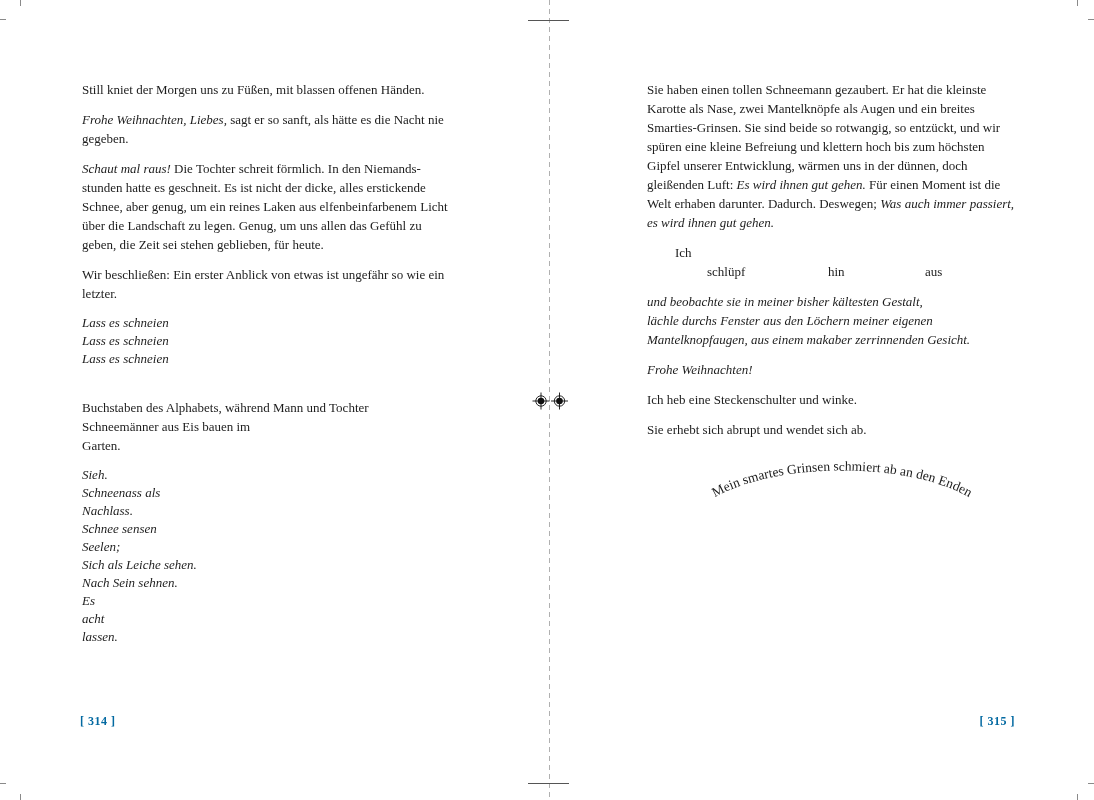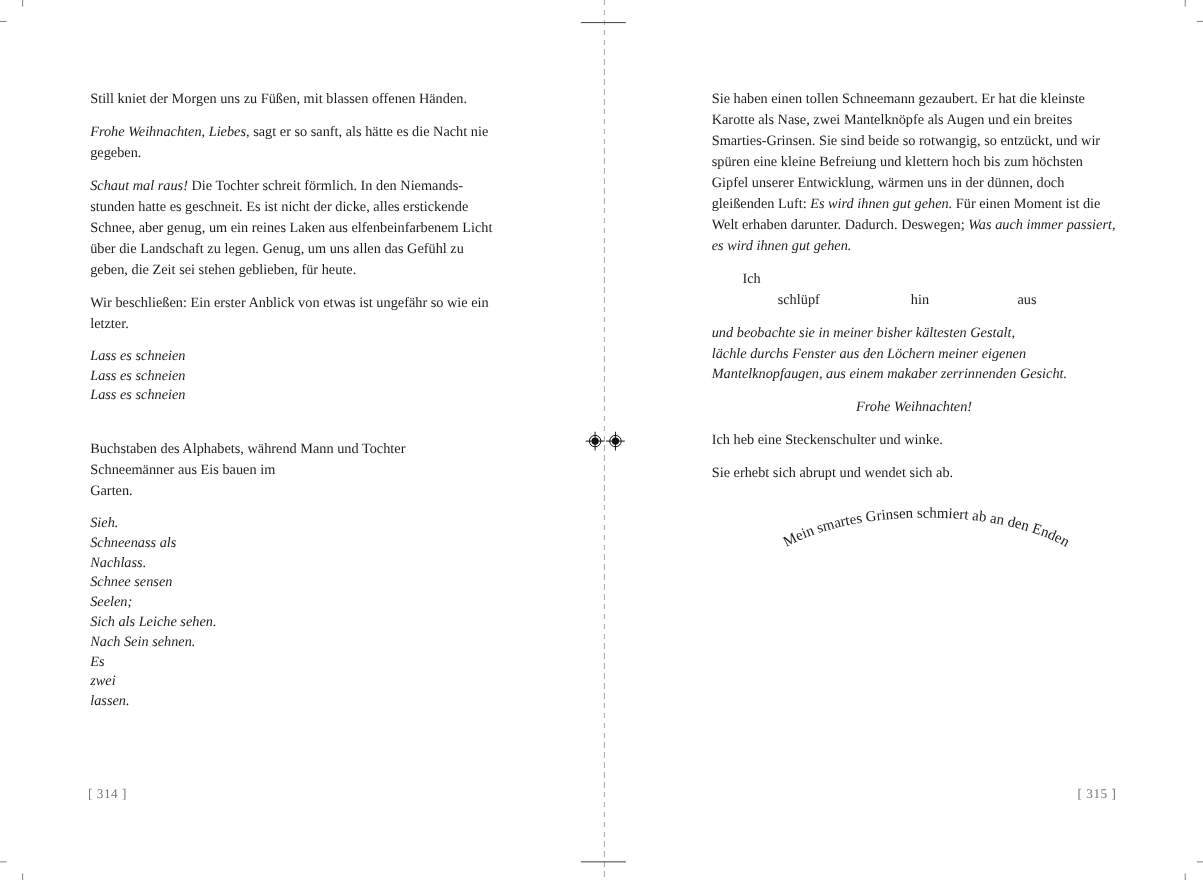--- a/index.html
+++ b/index.html
@@ -13,30 +13,30 @@
     background:#ffffff;
     font-family:"Liberation Serif","DejaVu Serif",serif;
     color:var(--ink);
   }
   .page{position:absolute;top:80px;font-size:13px;line-height:19px;}
   .page p{margin:0 0 11px 0;}
   .page .poem{line-height:18px;font-style:italic;}
   #left-page{left:82px;width:420px;}
   #right-page{left:647px;width:368px;}
   .right-block{text-align:left;font-style:italic;}
-  .center-line{text-align:center;font-style:italic;}
+  .center-line{text-align:left;font-style:italic;}
   .stagger{position:relative;height:38px;margin:5px 0 11px 0;}
   .stagger span{position:absolute;white-space:nowrap;}
   .w-ich{left:28px;top:0;}
   .w-schluepf{left:60px;top:19px;}
   .w-hin{left:181px;top:19px;}
   .w-aus{left:278px;top:19px;}
   .curved-wrap{margin-left:45px;margin-top:3px;}
   svg text{font-family:"Liberation Serif","DejaVu Serif",serif;font-size:13.5px;fill:var(--ink);}
-  .folio{position:absolute;top:714px;font-size:12px;color:#737373;letter-spacing:0.5px;}
+  .folio{position:absolute;top:714px;font-size:12px;color:#0369a1;letter-spacing:0.5px;font-weight:bold;}
   #folio-left{left:80px;}
   #folio-right{left:647px;width:368px;text-align:right;}
   
   .fold-line{
     position:absolute;left:549px;top:0;width:1px;height:800px;
     background:repeating-linear-gradient(to bottom,var(--fold) 0 5px,transparent 5px 9px);
   }
   .trim-h{position:absolute;left:528px;width:41px;height:1px;background:var(--trim);}
   .trim-top{top:20px;}
   .trim-bottom{top:783px;}
@@ -46,21 +46,21 @@
 </head>
 <body>
 
 <div class="page" id="left-page">
   <p><span>Still kniet der Morgen uns zu Füßen, mit blassen offenen Händen.</span></p>
   <p><i>Frohe Weihnachten, Liebes,</i><span> sagt er so sanft, als hätte es die Nacht nie</span><br><span>gegeben.</span></p>
   <p><i>Schaut mal raus!</i><span> Die Tochter schreit förmlich. In den Niemands-</span><br><span>stunden hatte es geschneit. Es ist nicht der dicke, alles erstickende</span><br><span>Schnee, aber genug, um ein reines Laken aus elfenbeinfarbenem Licht</span><br><span>über die Landschaft zu legen. Genug, um uns allen das Gefühl zu</span><br><span>geben, die Zeit sei stehen geblieben, für heute.</span></p>
   <p><span>Wir beschließen: Ein erster Anblick von etwas ist ungefähr so wie ein</span><br><span>letzter.</span></p>
   <p class="poem"><i>Lass es schneien</i><br><i>Lass es schneien</i><br><i>Lass es schneien</i></p>
   <p><br><span>Buchstaben des Alphabets, während Mann und Tochter</span><br><span>Schneemänner aus Eis bauen im</span><br><span>Garten.</span></p>
-  <p class="poem"><i>Sieh.</i><br><i>Schneenass als</i><br><i>Nachlass.</i><br><i>Schnee sensen</i><br><i>Seelen;</i><br><i>Sich als Leiche sehen.</i><br><i>Nach Sein sehnen.</i><br><i>Es</i><br><i>zwei</i><br><i>lassen.</i></p>
+  <p class="poem"><i>Sieh.</i><br><i>Schneenass als</i><br><i>Nachlass.</i><br><i>Schnee sensen</i><br><i>Seelen;</i><br><i>Sich als Leiche sehen.</i><br><i>Nach Sein sehnen.</i><br><i>Es</i><br><i>acht</i><br><i>lassen.</i></p>
 </div>
 <div class="folio" id="folio-left">[ 314 ]</div>
 
 <div class="page" id="right-page">
   <p><span>Sie haben einen tollen Schneemann gezaubert. Er hat die kleinste</span><br><span>Karotte als Nase, zwei Mantelknöpfe als Augen und ein breites</span><br><span>Smarties-Grinsen. Sie sind beide so rotwangig, so entzückt, und wir</span><br><span>spüren eine kleine Befreiung und klettern hoch bis zum höchsten</span><br><span>Gipfel unserer Entwicklung, wärmen uns in der dünnen, doch</span><br><span>gleißenden Luft: </span><i>Es wird ihnen gut gehen.</i><span> Für einen Moment ist die</span><br><span>Welt erhaben darunter. Dadurch. Deswegen; </span><i>Was auch immer passiert,</i><br><i>es wird ihnen gut gehen.</i></p>
 
   <div class="stagger">
     <span class="w-ich">Ich</span>
     <span class="w-schluepf">schlüpf</span>
     <span class="w-hin">hin</span>

